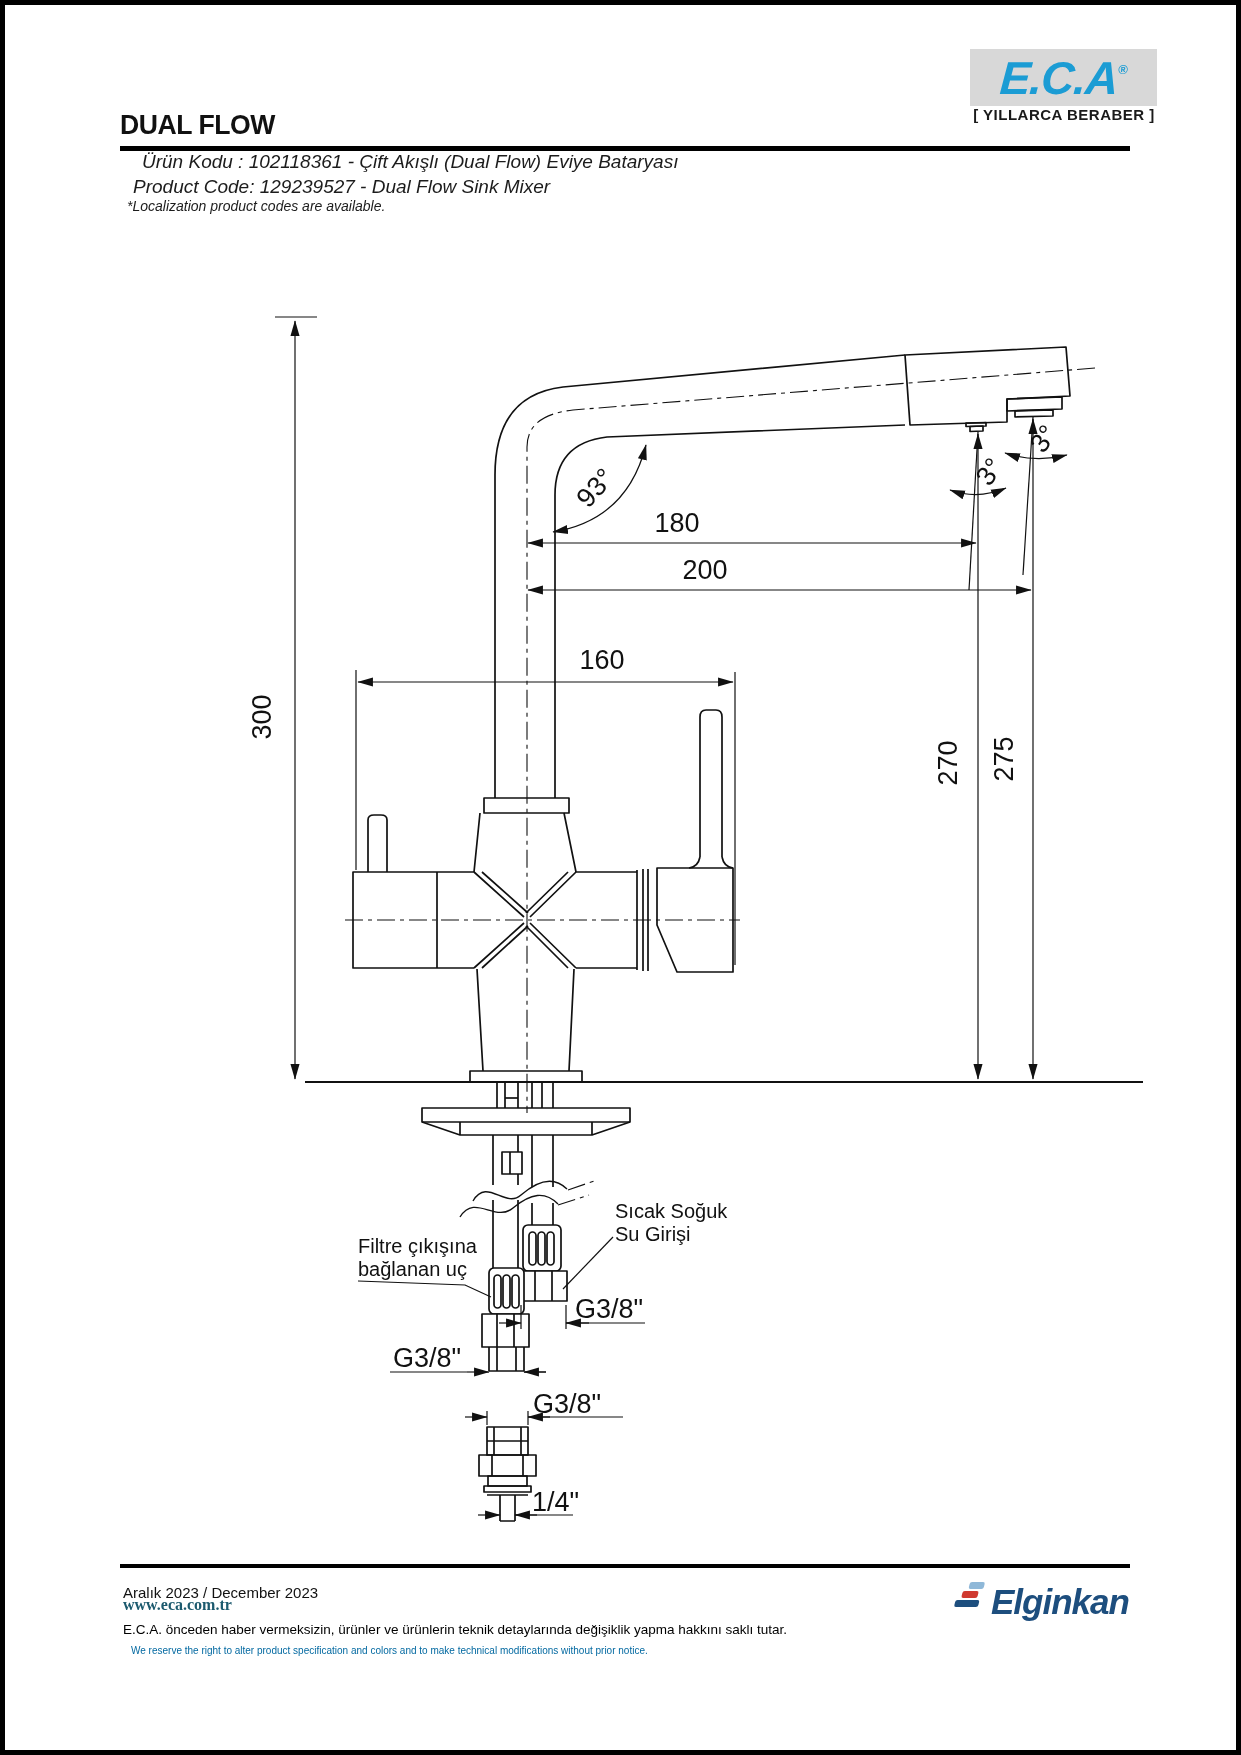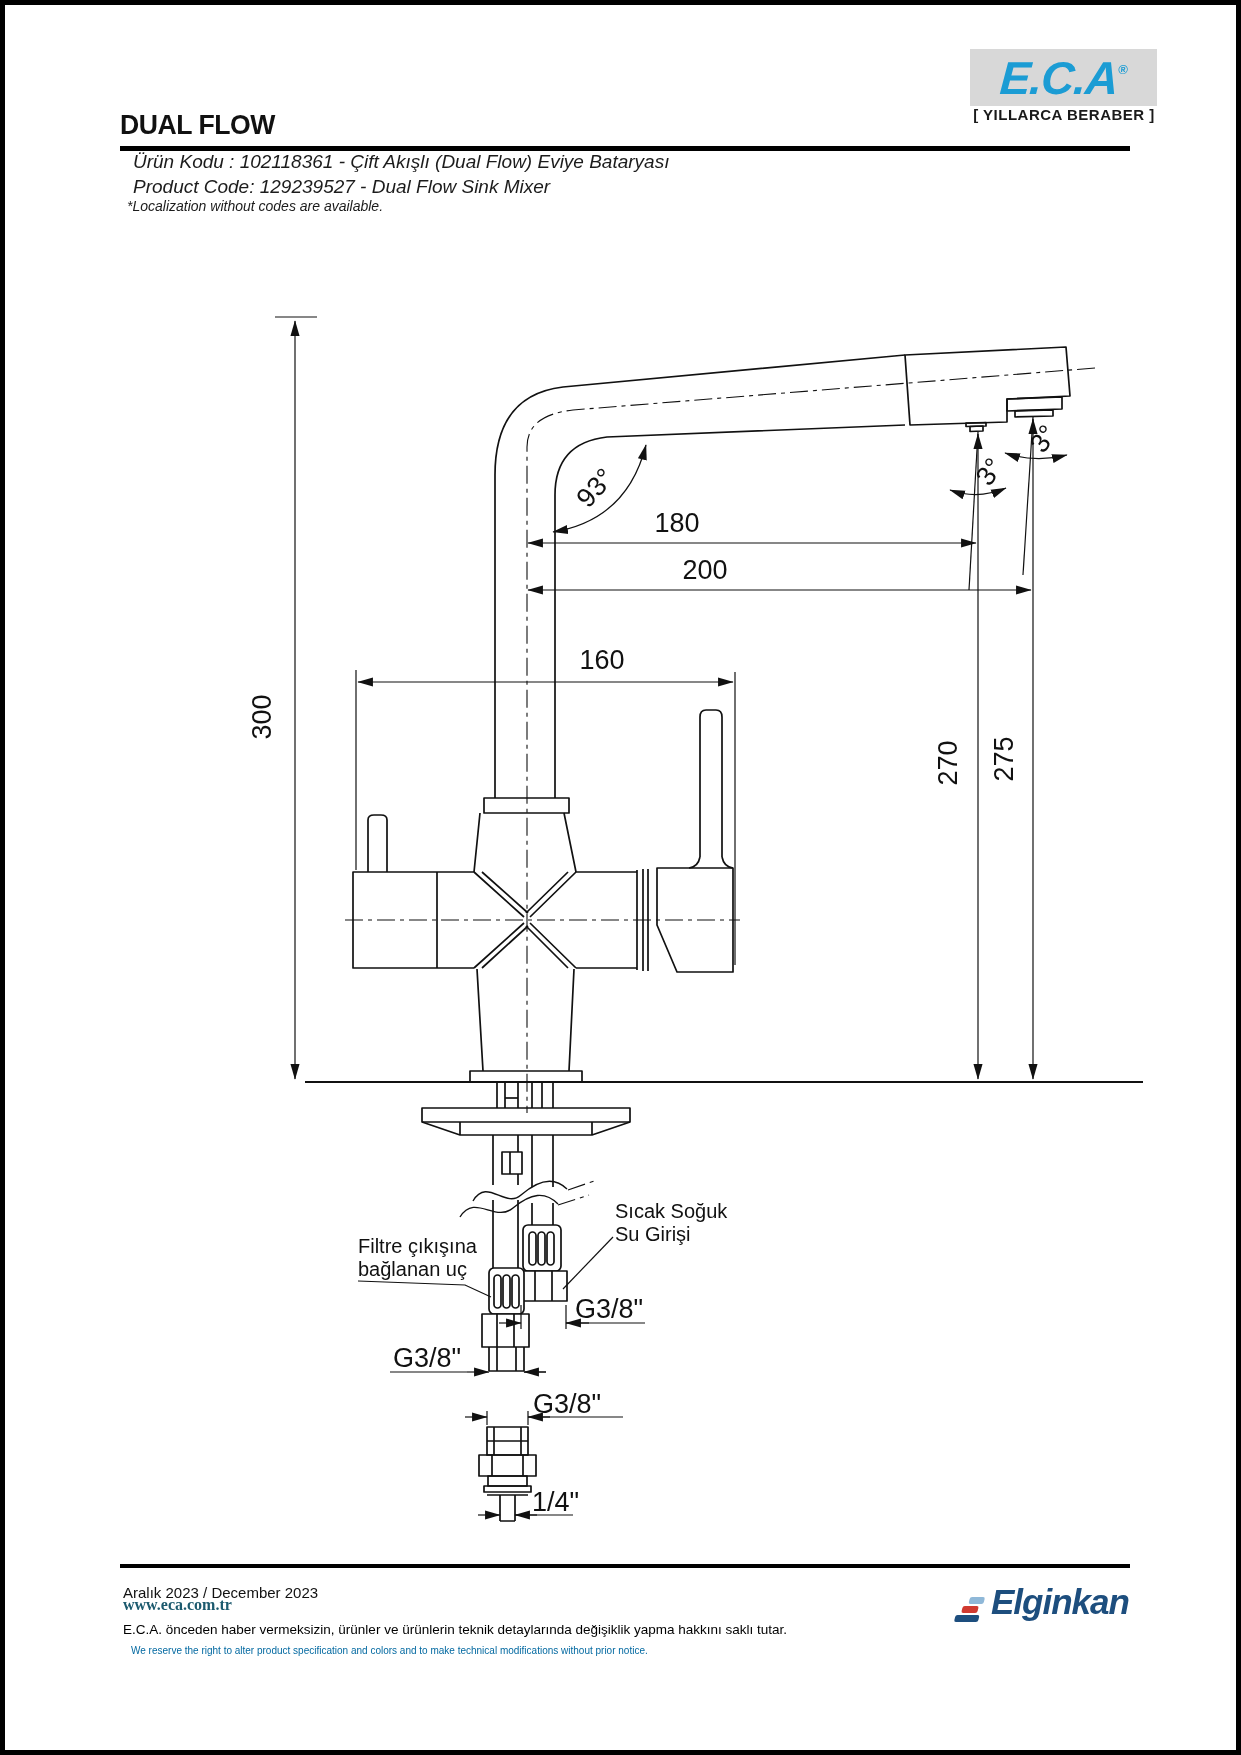--- a/index.html
+++ b/index.html
@@ -36,29 +36,29 @@
     left:115px;top:104px;
     font-size:28px;font-weight:800;letter-spacing:-0.5px;
     transform:scaleX(0.95);transform-origin:left;
   }
   .rule{left:115px;width:1010px;background:#000;}
   .rule-top{top:141px;height:5px;}
   .rule-bottom{top:1559px;height:4px;}
   .prod-line{
     left:128px;font-size:19px;font-style:italic;color:#1c1c1c;white-space:nowrap;
   }
-  .prod-tr{top:146px;}
+  .prod-tr{top:146px;margin-left:9px;}
   .prod-en{top:171px;}
   .prod-note{left:122px;top:193px;font-size:14px;font-style:italic;color:#1c1c1c;white-space:nowrap;}
   
   .f-date{left:118px;top:1570px;font-size:15px;color:#111;margin-top:9px;}
   .f-site{left:118px;top:1591px;font-size:16px;font-weight:bold;color:#1c5a6e;text-decoration:none;font-family:Liberation Serif, serif;}
   .f-tr{left:118px;top:1617px;font-size:13.5px;color:#000000;white-space:nowrap;}
   .f-en{left:118px;top:1640px;font-size:10px;color:#0369a1;white-space:nowrap;margin-left:8px;}
-  .elginkan{left:952px;top:1577px;display:flex;align-items:flex-end;gap:9px;}
+  .elginkan{left:952px;top:1577px;display:flex;align-items:flex-start;gap:9px;}
   .elg-icon{display:flex;flex-direction:column;gap:2px;transform:skewX(-14deg);}
   .elg-bar{height:7px;border-radius:2px;}
   .elg-b1{width:15px;margin-left:10px;}
   .elg-b2{width:16px;margin-left:5px;}
   .elg-b3{width:24px;margin-left:0px;}
   .elg-text{font-size:35px;font-weight:bold;font-style:italic;letter-spacing:-1px;}
   
   svg text{font-family:"Liberation Sans", sans-serif;fill:#111;}
   .dimtxt{font-size:27px;}
   .lbltxt{font-size:20px;}
@@ -71,21 +71,21 @@
   <div class="abs eca-box">
     <div class="eca-text" style="color:#1b9cd4;"><span>E.C.A</span><span class="eca-reg">®</span></div>
   </div>
   <div class="abs eca-tagline">[ YILLARCA BERABER ]</div>
 
   <div class="abs doc-title">DUAL FLOW</div>
   <div class="abs rule rule-top"></div>
 
   <div class="abs prod-line prod-tr">Ürün Kodu : 102118361 - Çift Akışlı (Dual Flow) Eviye Bataryası</div>
   <div class="abs prod-line prod-en">Product Code: 129239527 - Dual Flow Sink Mixer</div>
-  <div class="abs prod-note">*Localization without codes are available.</div>
+  <div class="abs prod-note">*Localization product codes are available.</div>
 
   <svg class="abs" style="left:0;top:0;" width="1241" height="1755" viewBox="0 0 1241 1755">
     <defs>
       <marker id="arr" viewBox="0 0 12 9" refX="11.5" refY="4.5" markerWidth="13" markerHeight="10" orient="auto-start-reverse">
         <path d="M0,1 L12,4.5 L0,8 Z" fill="#111"></path>
       </marker>
     </defs>
 
     <g stroke="#111" stroke-width="1.1" fill="none" stroke-dasharray="18 5 4 5">
       <path d="M1090,363 L568,405 Q522,410 522,442 L522,1108"></path>

